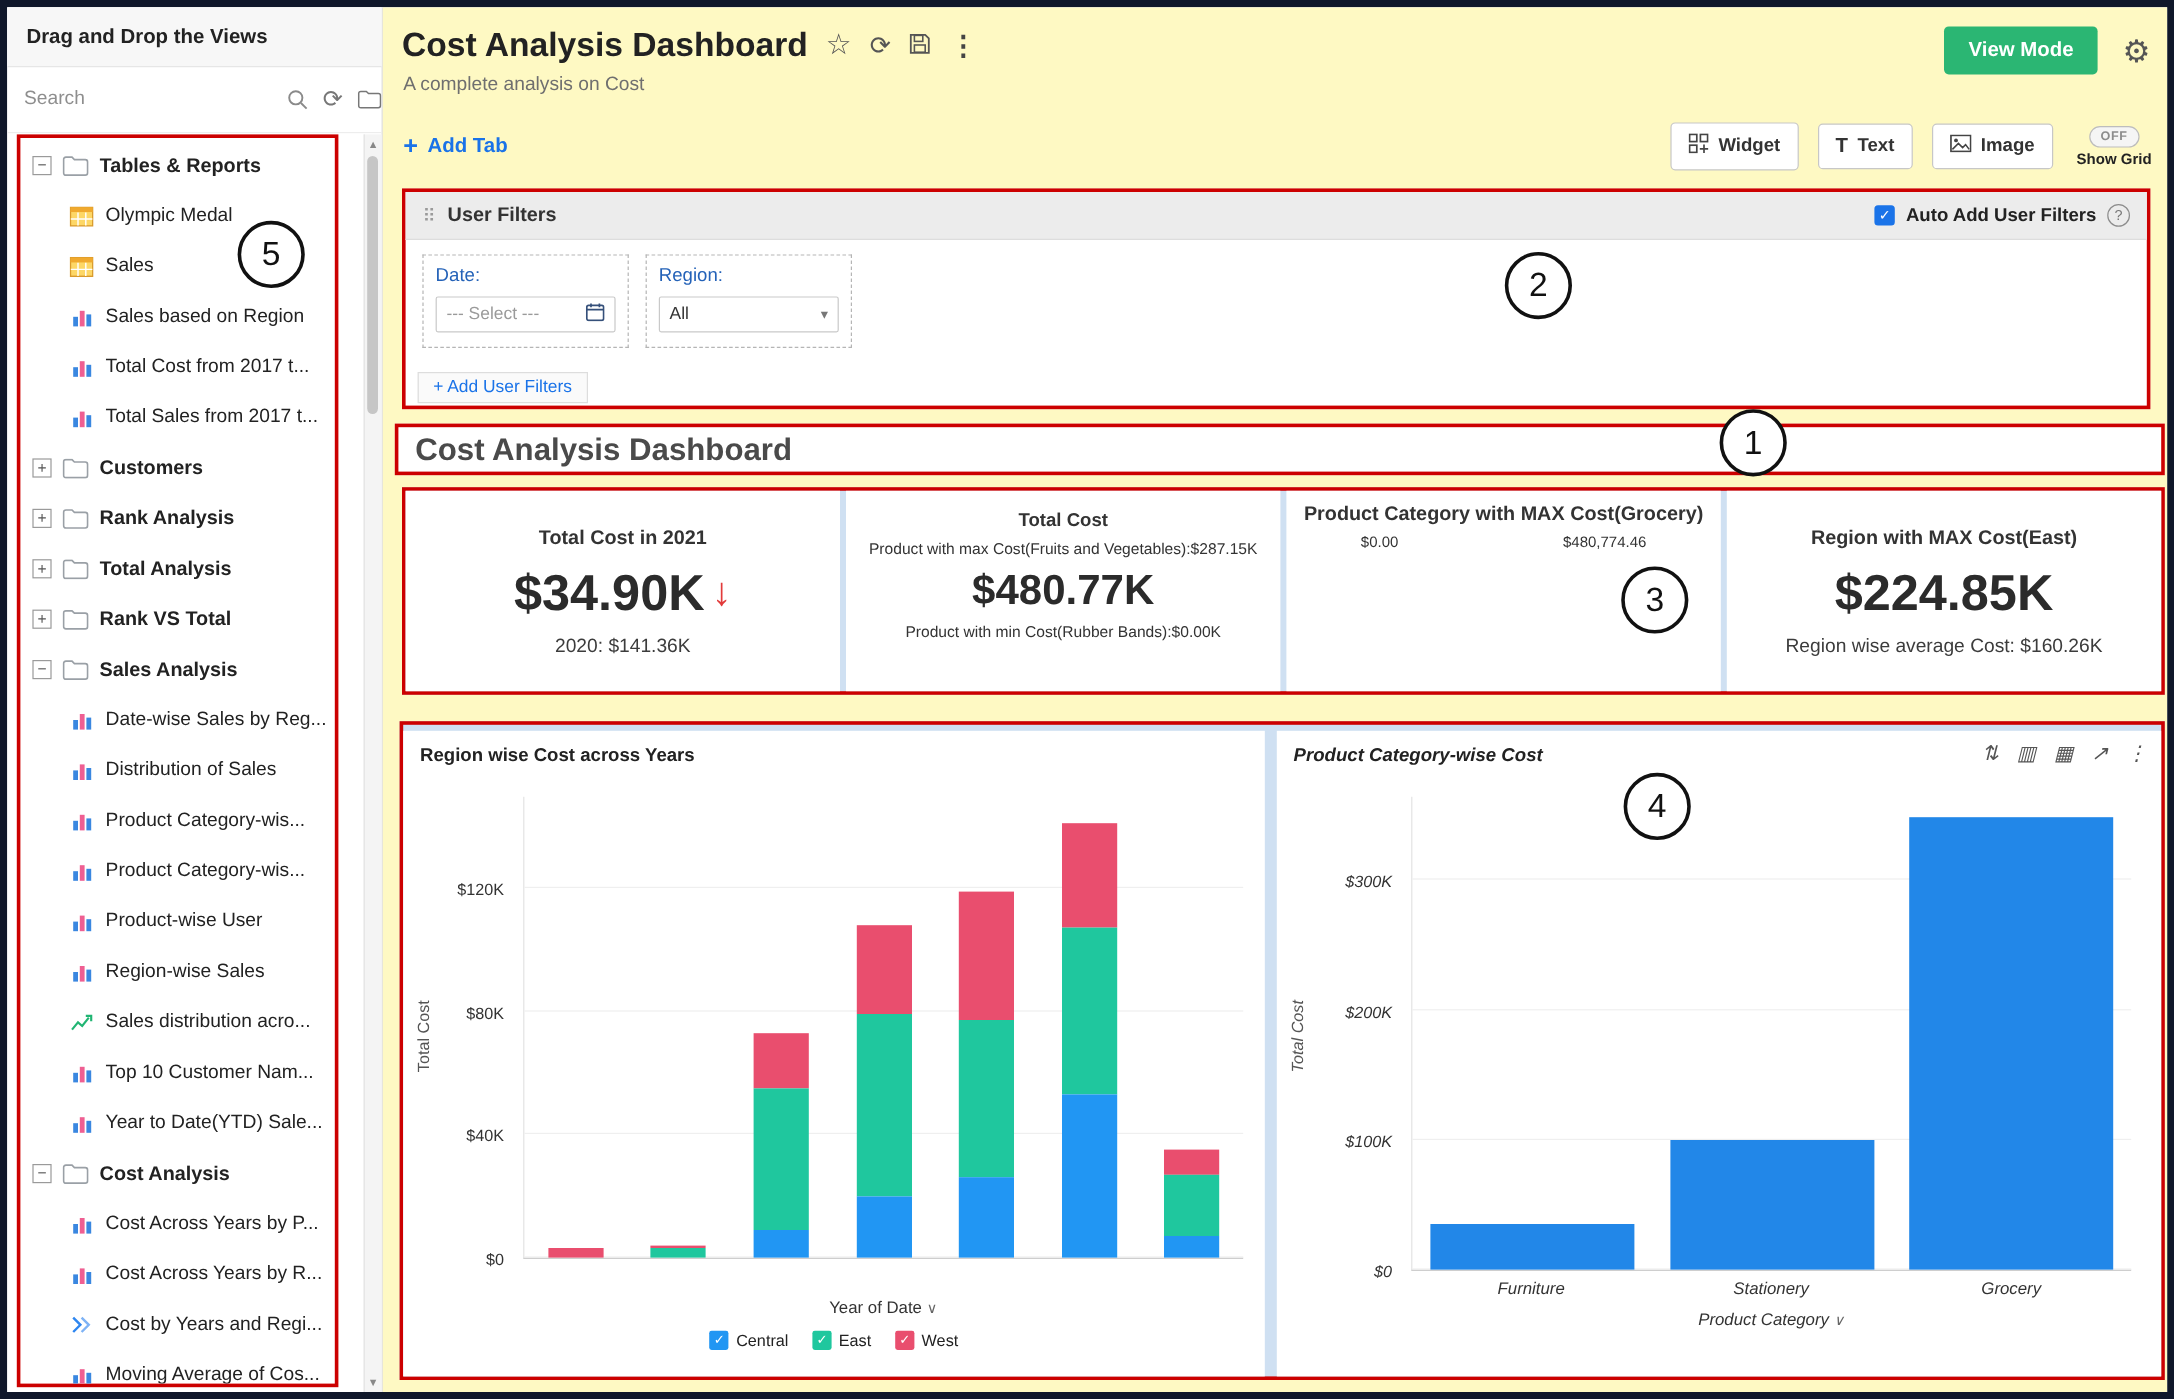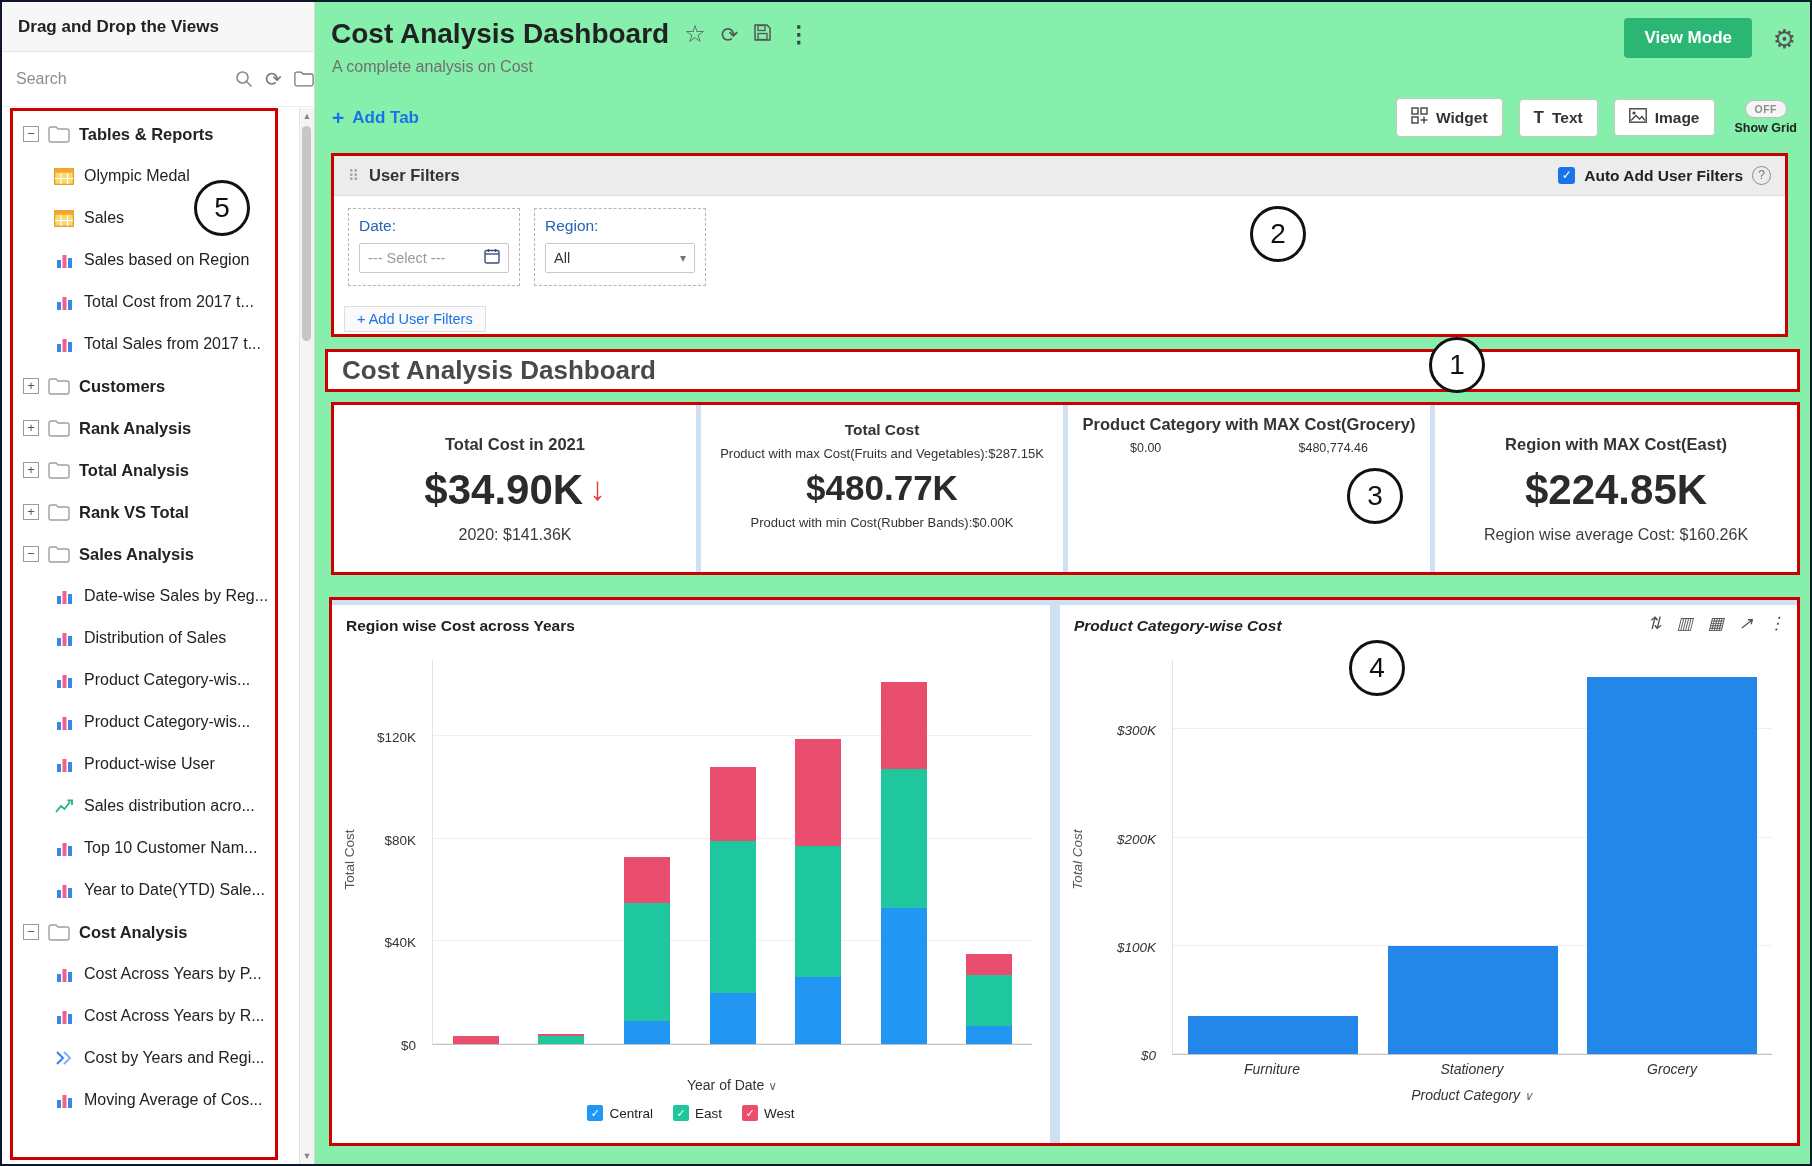--- a/index.html
+++ b/index.html
@@ -1,17 +1,17 @@
 <!DOCTYPE html>
 <html><head>
 <meta charset="utf-8">
 <style>
   * { box-sizing: border-box; margin: 0; padding: 0; }
   body { margin: 0; background: #fff; font-family: "Liberation Sans", sans-serif; }
-  #screen { position: relative; width: 1812px; height: 1166px; background: #fff; border: 2px solid #0f172a; overflow: hidden; color: #222; }
+  #screen { position: relative; width: 1812px; height: 1166px; background: #fff; border: 6px solid #0f172a; overflow: hidden; color: #222; }
 
   
   #sidebar { position: absolute; left: 0; top: 0; width: 313px; height: 100%; background: #fff; border-right: 1px solid #d9d9d9; }
   .sb-header { height: 50px; display: flex; align-items: center; padding: 0 16px; font-size: 17px; font-weight: bold; color: #222; background: #f7f7f7; border-bottom: 1px solid #e6e6e6; }
   .sb-search { height: 55px; display: flex; align-items: center; padding: 0 14px; gap: 12px; border-bottom: 1px solid #ededed; }
   .search-input { flex: 1; border: none; outline: none; font-size: 16px; color: #333; font-family: "Liberation Sans", sans-serif; }
   .search-input::placeholder { color: #8e8e8e; }
   .sb-icon { color: #777; font-size: 20px; line-height: 1; cursor: pointer; display: inline-flex; align-items: center; }
   #tree { position: absolute; left: 8px; top: 106px; width: 268px; bottom: 4px; border: 3px solid #c00; overflow: hidden; background: #fff; padding-top: 2px; }
   .tree-row { height: 42px; display: flex; align-items: center; gap: 9px; padding-left: 10px; white-space: nowrap; overflow: hidden; cursor: pointer; }
@@ -19,21 +19,21 @@
   .tree-label { font-size: 16px; color: #222; overflow: hidden; text-overflow: ellipsis; }
   .tr-folder .tree-label { font-weight: bold; font-size: 16.5px; }
   .expander { width: 16px; height: 16px; border: 1px solid #9a9a9a; background: #fff; color: #555; font-size: 13px; line-height: 14px; text-align: center; flex: 0 0 16px; }
   .ticon { display: inline-flex; width: 22px; justify-content: center; flex: 0 0 22px; }
   #sb-scrollbar { position: absolute; right: 0; top: 106px; bottom: 0; width: 15px; background: #f4f4f4; border-left: 1px solid #e3e3e3; }
   .sb-arrow { position: absolute; left: 0; width: 100%; text-align: center; font-size: 9px; color: #888; }
   .sb-arrow.up { top: 3px; } .sb-arrow.down { bottom: 3px; }
   .sb-thumb { position: absolute; left: 2px; width: 9px; top: 18px; height: 215px; background: #c6c6c6; border-radius: 5px; }
 
   
-  #main { position: absolute; left: 313px; top: 0; right: 0; bottom: 0; background: #86efac; }
+  #main { position: absolute; left: 313px; top: 0; right: 0; bottom: 0; background: #fef9c3; }
   .title-row { position: absolute; left: 16px; top: 16px; display: flex; align-items: center; gap: 15px; }
   .page-title { font-size: 28px; font-weight: bold; color: #222; }
   .hicon { color: #555; cursor: pointer; line-height: 1; }
   .hicon.star { font-size: 24px; }
   .hicon.refresh { font-size: 21px; }
   .hicon.kebab { font-size: 23px; font-weight: bold; color: #444; }
   .subtitle { position: absolute; left: 17px; top: 56px; font-size: 16px; color: #6f6f6f; }
   .view-mode { position: absolute; right: 58px; top: 16px; background: #2bb673; color: #fff; border: none; border-radius: 4px; font-size: 17px; font-weight: bold; padding: 10px 20px; cursor: pointer; font-family: "Liberation Sans", sans-serif; }
   .gear { position: absolute; right: 14px; top: 22px; font-size: 26px; color: #555; cursor: pointer; }
 
@@ -306,20 +306,30 @@
             <svg width="17" height="17" viewBox="0 0 17 17">
               <rect x="1" y="8" width="4" height="8" fill="#3a87e0"></rect>
               <rect x="6.5" y="3" width="4" height="13" fill="#ef5f92"></rect>
               <rect x="12" y="6" width="4" height="10" fill="#3a87e0"></rect>
             </svg>
           </span>
           <span class="tree-label">Product-wise User</span>
         </div>
         <div class="tree-row tr-leaf">
           <span class="ticon">
+            <svg width="17" height="17" viewBox="0 0 17 17">
+              <rect x="1" y="8" width="4" height="8" fill="#3a87e0"></rect>
+              <rect x="6.5" y="3" width="4" height="13" fill="#ef5f92"></rect>
+              <rect x="12" y="6" width="4" height="10" fill="#3a87e0"></rect>
+            </svg>
+          </span>
+          <span class="tree-label">Region-wise Sales</span>
+        </div>
+        <div class="tree-row tr-leaf">
+          <span class="ticon">
             <svg width="19" height="17" viewBox="0 0 19 17">
               <path d="M1 14 L6 8 L9.5 11 L15 4" stroke="#21b573" stroke-width="1.8" fill="none"></path>
               <path d="M12.5 2.5 L17 2.5 L17 7" stroke="#21b573" stroke-width="1.8" fill="none"></path>
             </svg>
           </span>
           <span class="tree-label">Sales distribution acro...</span>
         </div>
         <div class="tree-row tr-leaf">
           <span class="ticon">
             <svg width="17" height="17" viewBox="0 0 17 17">

